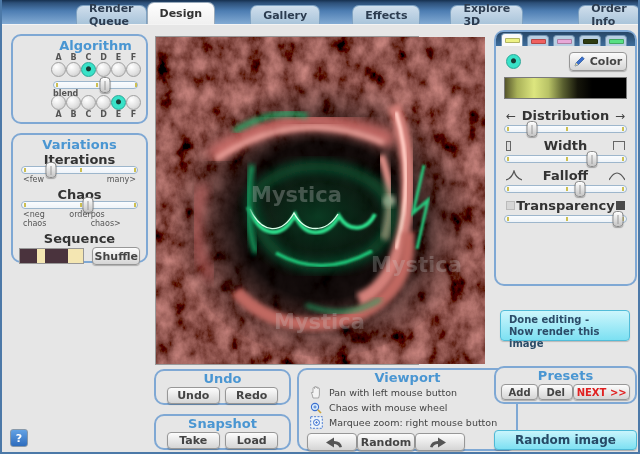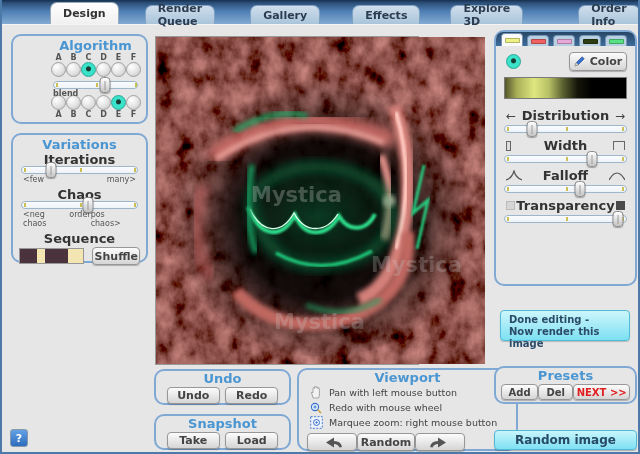--- a/index.html
+++ b/index.html
@@ -93,22 +93,22 @@
     font-weight:bold;font-size:11px;display:flex;align-items:center;justify-content:center;}
   .next-red{color:#e02020;}
   svg{display:block;}
 </style>
 </head>
 <body>
 
 <div class="window">
 
   <div class="tabbar">
+    <div class="tab" style="margin-left:26px">Render Queue</div>
     <div class="tab active">Design</div>
-    <div class="tab" style="margin-left:26px">Render Queue</div>
     <div class="tab" style="margin-left:35px">Gallery</div>
     <div class="tab" style="margin-left:32px">Effects</div>
     <div class="tab" style="margin-left:30px">Explore 3D</div>
     <div class="tab" style="margin-left:55px">Order Info</div>
   </div>
 
   <div class="panel algorithm">
     <div class="ptitle">Algorithm</div>
     <div class="rrow">
         <div class="rcell">
@@ -408,21 +408,21 @@
       <span class="vtxt">Pan with left mouse button</span>
     </div>
     <div class="vrow">
       <span class="vicon">
         <svg width="12" height="12" viewBox="0 0 12 12">
             <circle cx="5" cy="5" r="3.6" fill="#dceefb" stroke="#3a6fd0" stroke-width="1.1"></circle>
             <path d="M5 3.4 V6.6 M3.4 5 H6.6" stroke="#3a6fd0" stroke-width="0.9"></path>
             <path d="M7.8 7.8 L11 11" stroke="#c8a23a" stroke-width="1.6"></path>
           </svg>
       </span>
-      <span class="vtxt">Redo with mouse wheel</span>
+      <span class="vtxt">Chaos with mouse wheel</span>
     </div>
     <div class="vrow">
       <span class="vicon">
         <svg width="13" height="13" viewBox="0 0 13 13">
             <rect x="0.7" y="0.7" width="11.6" height="11.6" fill="#eef4fa" stroke="#3a6fd0" stroke-width="0.9" stroke-dasharray="2 1.4"></rect>
             <circle cx="6.5" cy="6.5" r="3" fill="none" stroke="#3a6fd0" stroke-width="1"></circle>
             <path d="M6.5 5.2 V7.8 M5.2 6.5 H7.8" stroke="#3a6fd0" stroke-width="0.8"></path>
           </svg>
       </span>
       <span class="vtxt">Marquee zoom: right mouse button</span>

